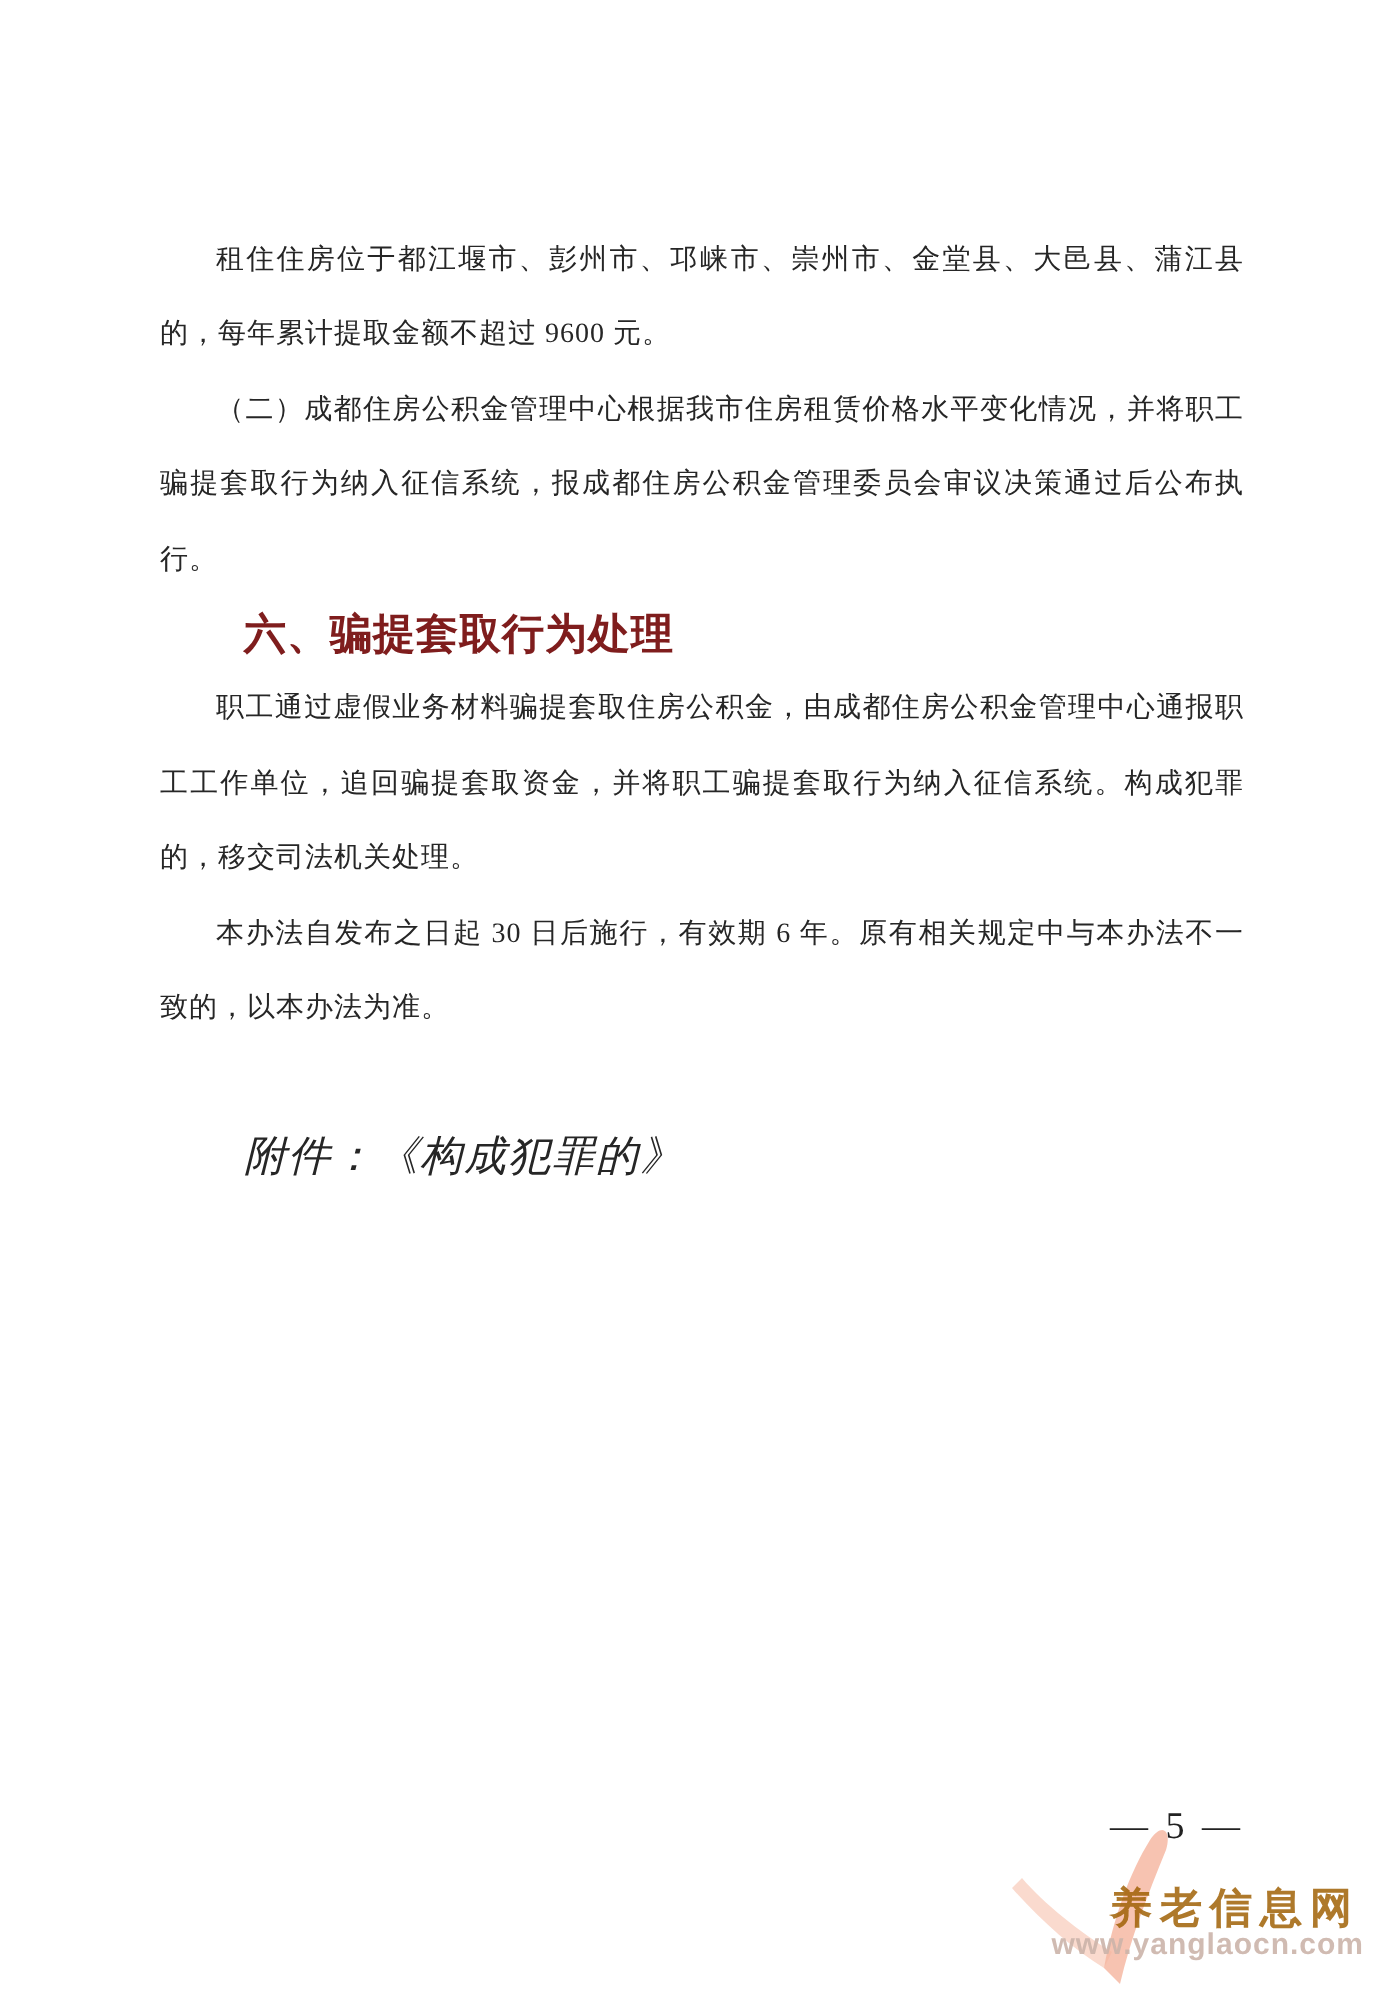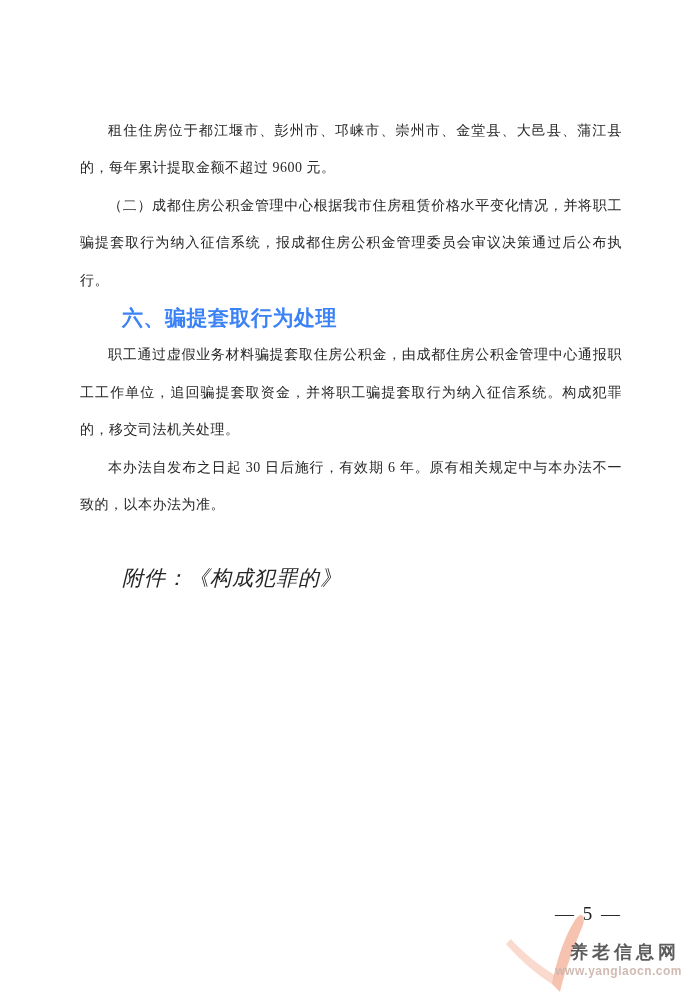--- a/index.html
+++ b/index.html
@@ -27,21 +27,21 @@
     letter-spacing: 0.5px;
     word-break: break-all;
   }
   .heading {
     margin: 0;
     font-size: 21px;
     line-height: 37.4px;
     text-indent: 2em;
     font-family: "Liberation Sans", "DejaVu Sans", sans-serif;
     font-weight: 700;
-    color: #3b82f6;
+    color: #7f1d1d;
     letter-spacing: 0.5px;
   }
   .attachment {
     margin: 37px 0 0 0;
     font-size: 21px;
     line-height: 37.4px;
     text-indent: 2em;
     font-style: italic;
     letter-spacing: 1px;
   }
@@ -66,33 +66,33 @@
   .wm-logo {
     position: absolute;
     left: 0;
     top: 0;
   }
   .wm-name {
     position: absolute;
     right: 6px;
     top: 28px;
     font-family: "Liberation Sans", "DejaVu Sans", sans-serif;
-    font-size: 18px;
+    font-size: 21px;
     font-weight: 700;
     letter-spacing: 4px;
-    color: #404040;
+    color: #a16207;
     opacity: 0.85;
     white-space: nowrap;
   }
   .wm-url {
     position: absolute;
     right: 4px;
     top: 52px;
     font-family: "Liberation Sans", "DejaVu Sans", sans-serif;
-    font-size: 12px;
+    font-size: 15px;
     font-weight: 700;
     letter-spacing: 0.5px;
     color: #ccb4aa;
     opacity: 0.9;
     white-space: nowrap;
   }
 </style>
 </head>
 <body>
 

